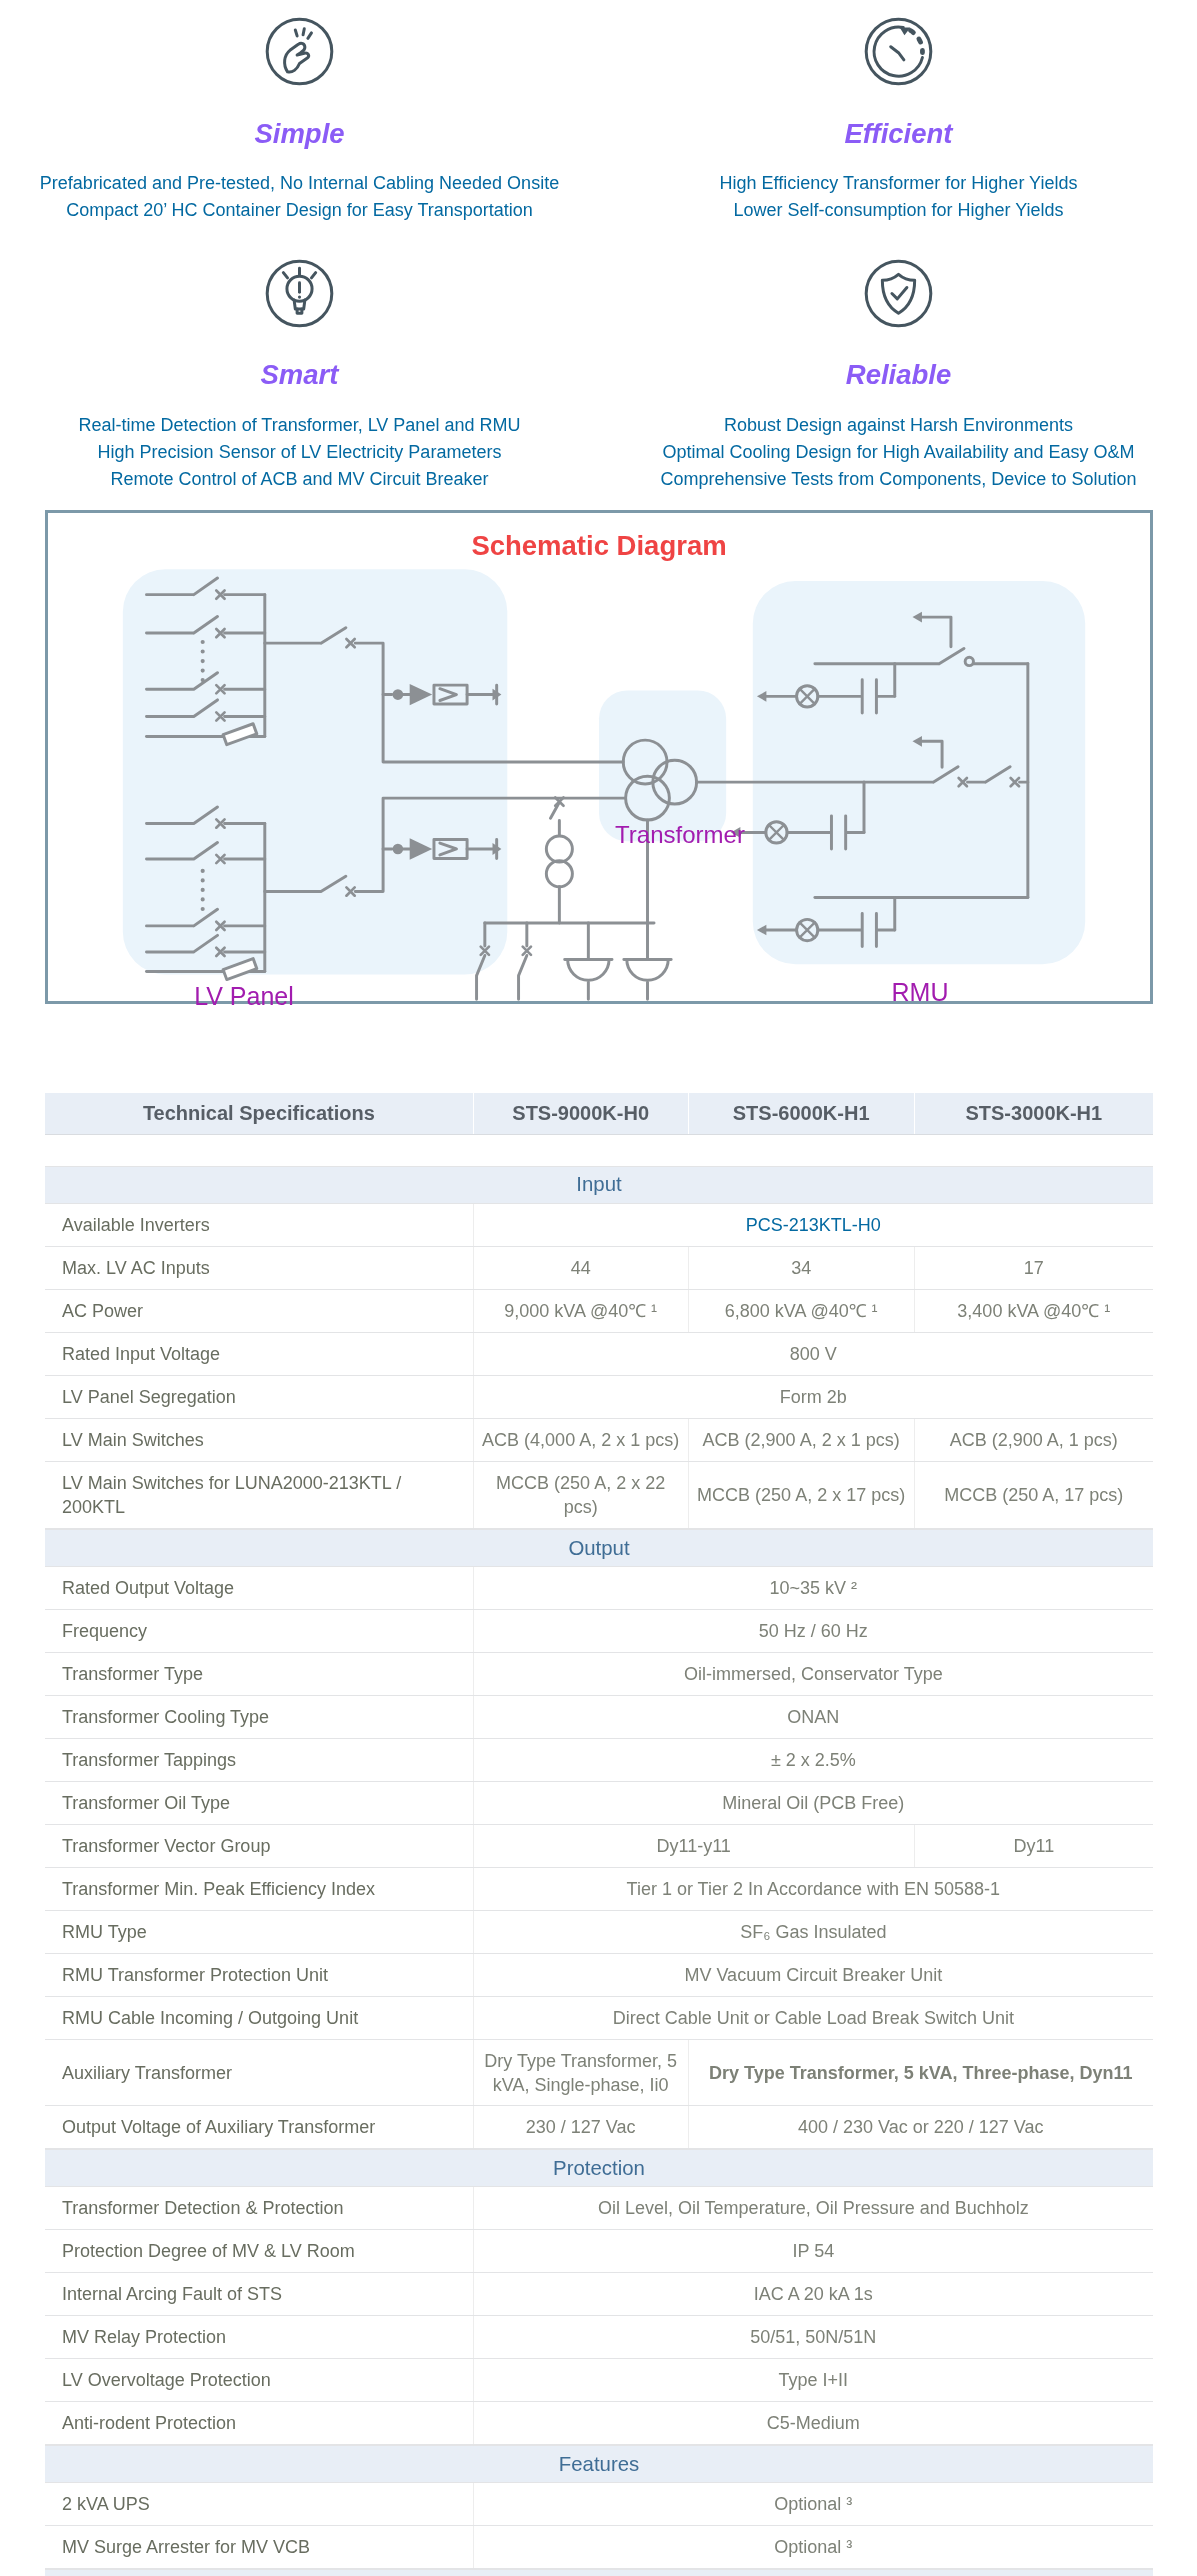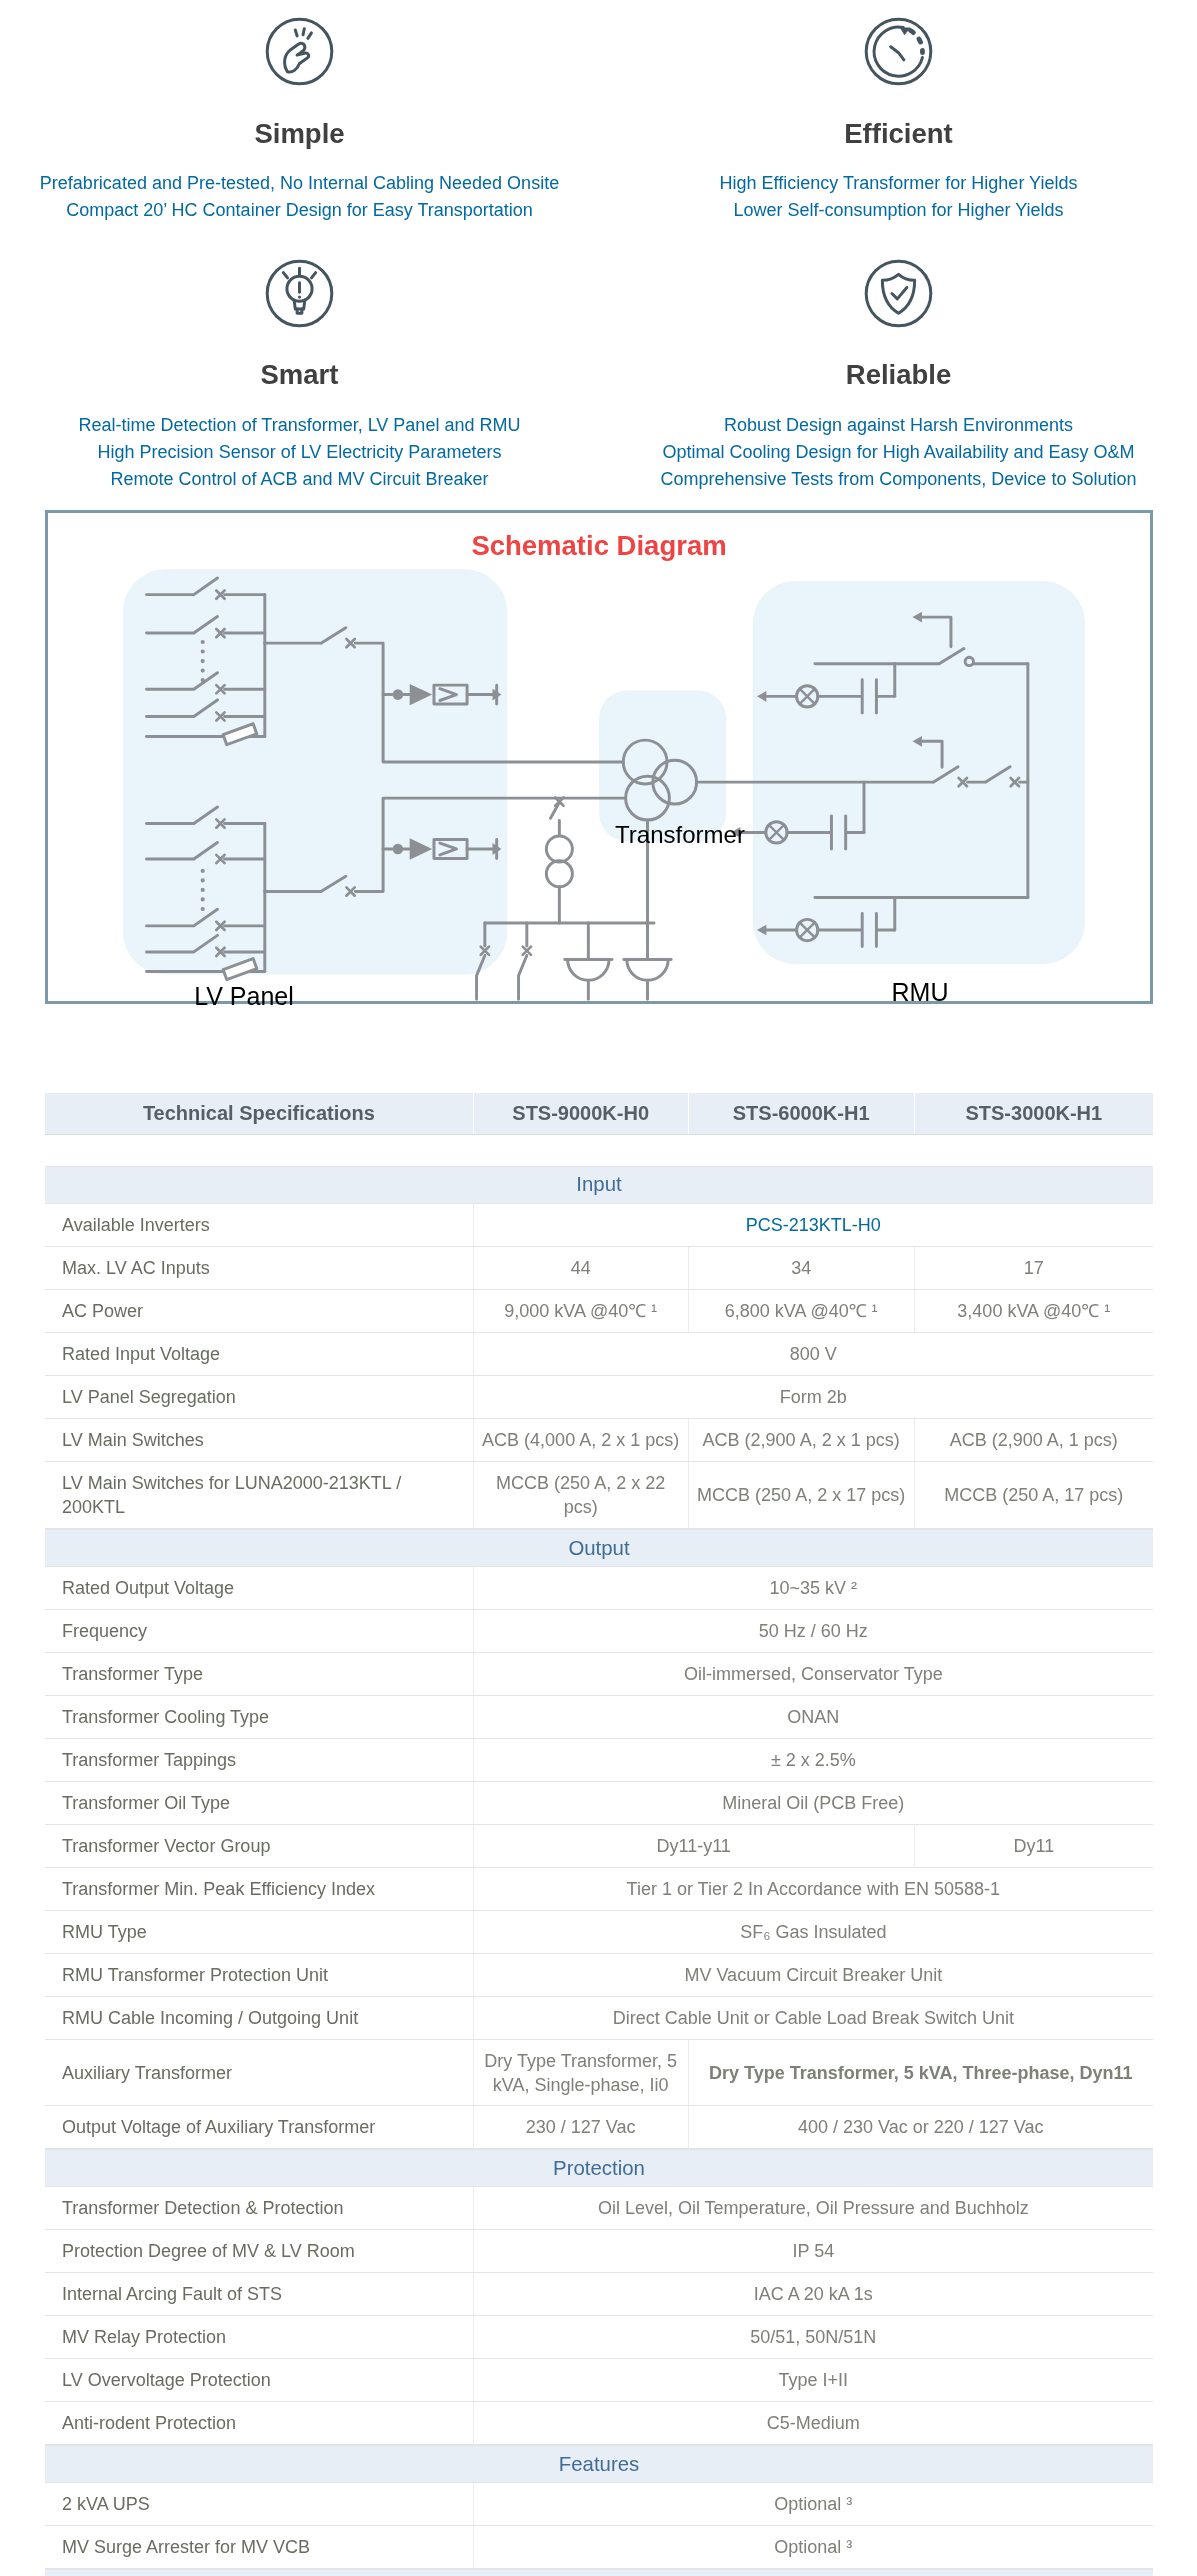--- a/index.html
+++ b/index.html
@@ -4,30 +4,30 @@
 <style>
   html,body{margin:0;padding:0;background:#ffffff;}
   body{width:1198px;font-family:"Liberation Sans", sans-serif;-webkit-font-smoothing:antialiased;}
 
   
   .features{padding-top:13px;}
   .feat-row{display:flex;}
   .feat-row + .feat-row{margin-top:31px;}
   .feat-cell{width:50%;text-align:center;}
   .icon-wrap{height:77px;display:flex;align-items:center;justify-content:center;}
-  .feat-title{margin-top:27.5px;font-size:27.5px;font-weight:700;color:#404040;}
+  .feat-title{margin-top:27.5px;font-size:27.5px;font-weight:700;color:#8b5cf6;font-style:italic;}
   .feat-lines{margin-top:20.4px;font-size:18px;line-height:27px;color:#0369a1;}
 
   
   .schematic{position:relative;margin:17px auto 0;width:1108px;height:494px;
              border:3px solid #7c99a9;box-sizing:border-box;background:#ffffff;}
   .schematic svg{position:absolute;left:0;top:0;}
   .schematic-title{position:absolute;top:17px;left:0;width:100%;text-align:center;
                    font-size:27.5px;font-weight:700;color:#ef4444;}
-  .sch-label{position:absolute;font-size:25px;color:#000000;transform:translate(-50%,-50%);white-space:nowrap;}
+  .sch-label{position:absolute;font-size:25px;color:#a21caf;transform:translate(-50%,-50%);white-space:nowrap;}
 
   
   .spec-table{margin:89px 45px 0;}
   .models-row{display:flex;background:#e8eef6;border-bottom:1.2px solid #d9dce0;margin-bottom:31px;}
   .m-label,.m-cell{box-sizing:border-box;padding:9px 3.6px;font-size:20px;font-weight:700;color:#575e66;
                    text-align:center;display:flex;align-items:center;justify-content:center;}
   .m-cell{border-left:1.8px solid #ffffff;}
   .sec-header{background:#e8eef6;color:#3f6d95;font-size:20.4px;text-align:center;
               padding:6.6px 0;border-top:1.2px solid #e3e4e6;border-bottom:1.2px solid #e3e4e6;}
   .t-row{display:flex;border-bottom:1.2px solid #e3e4e6;align-items:stretch;}

